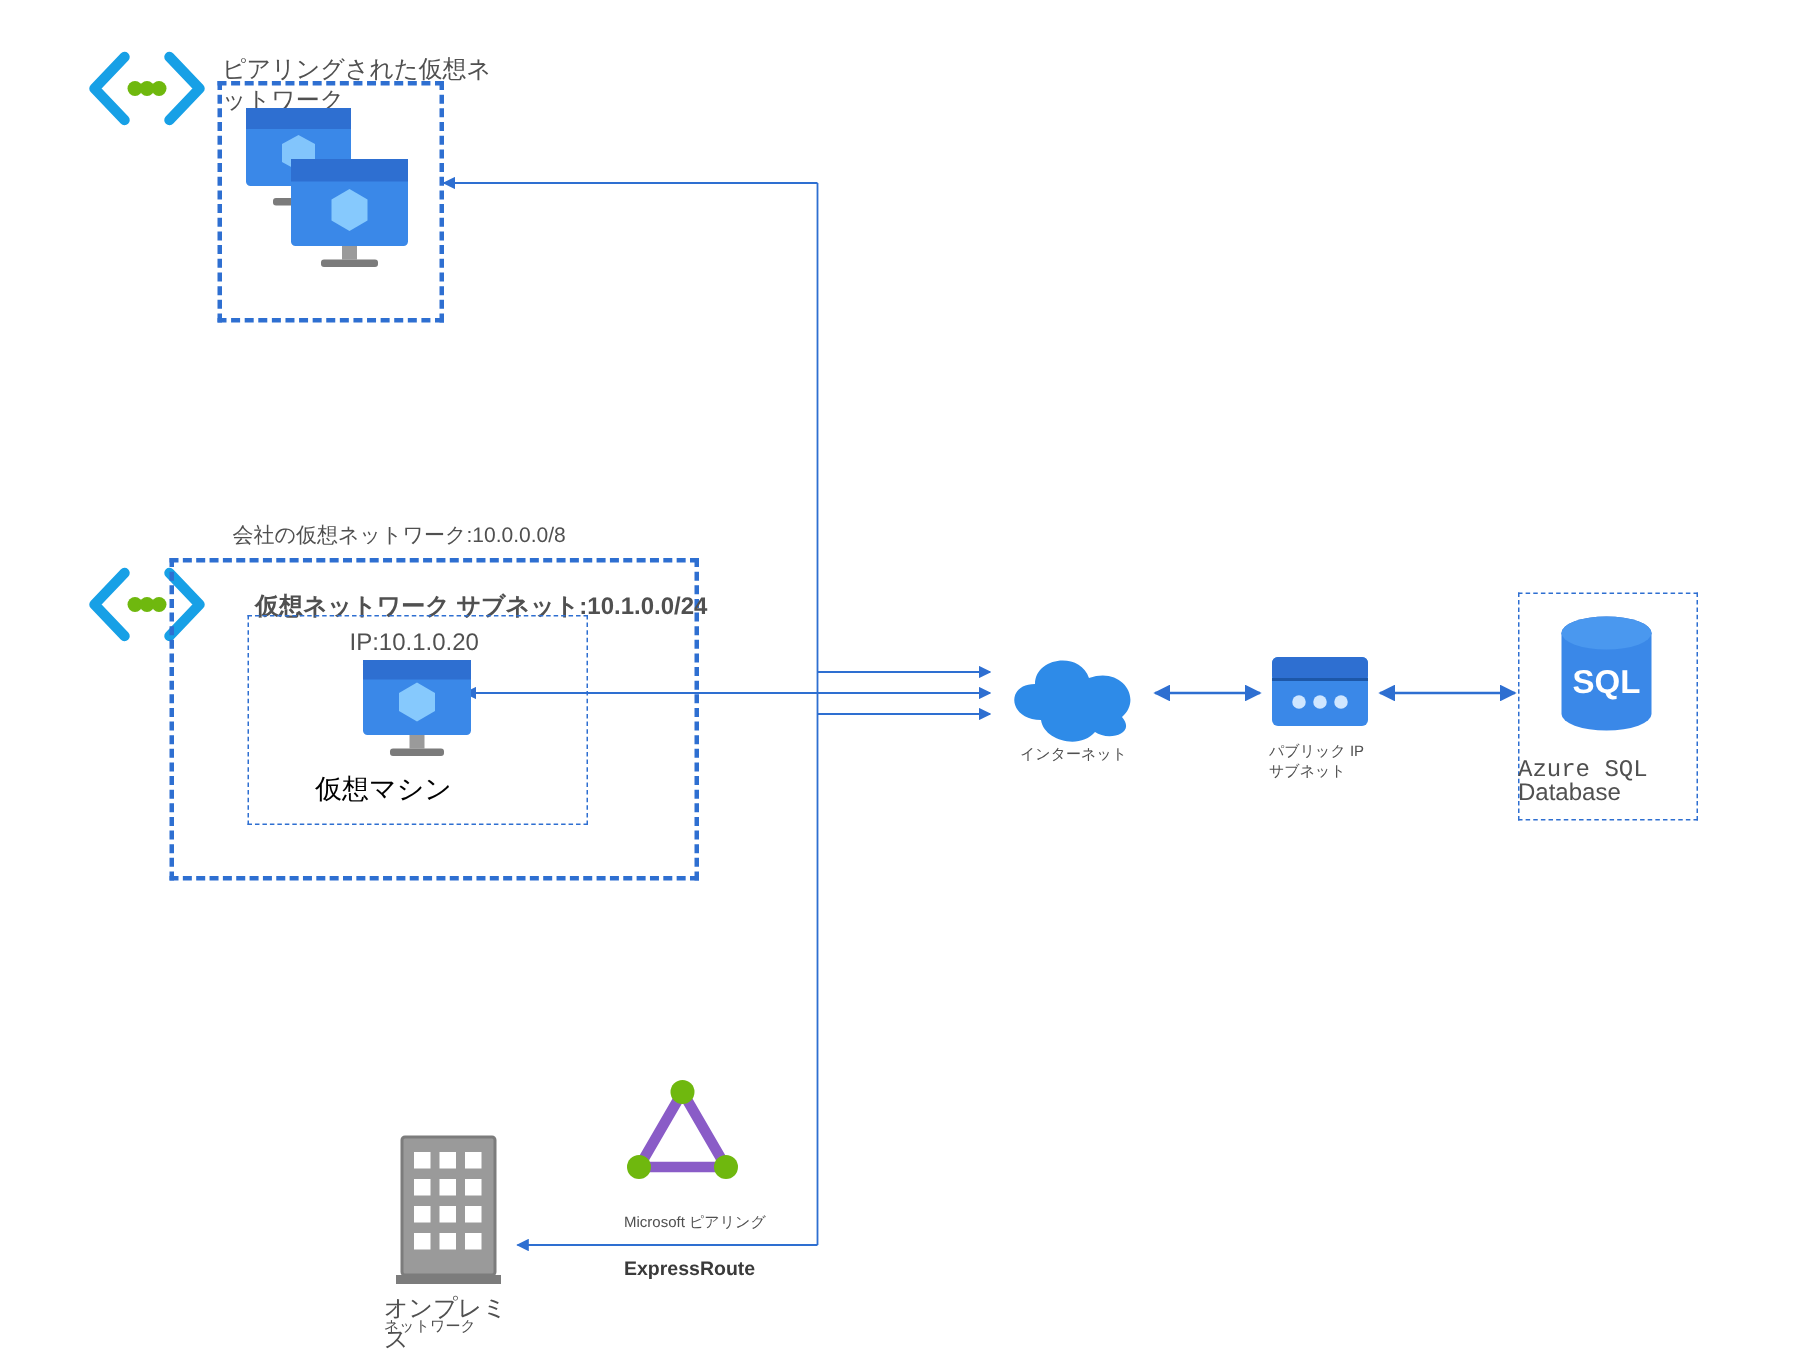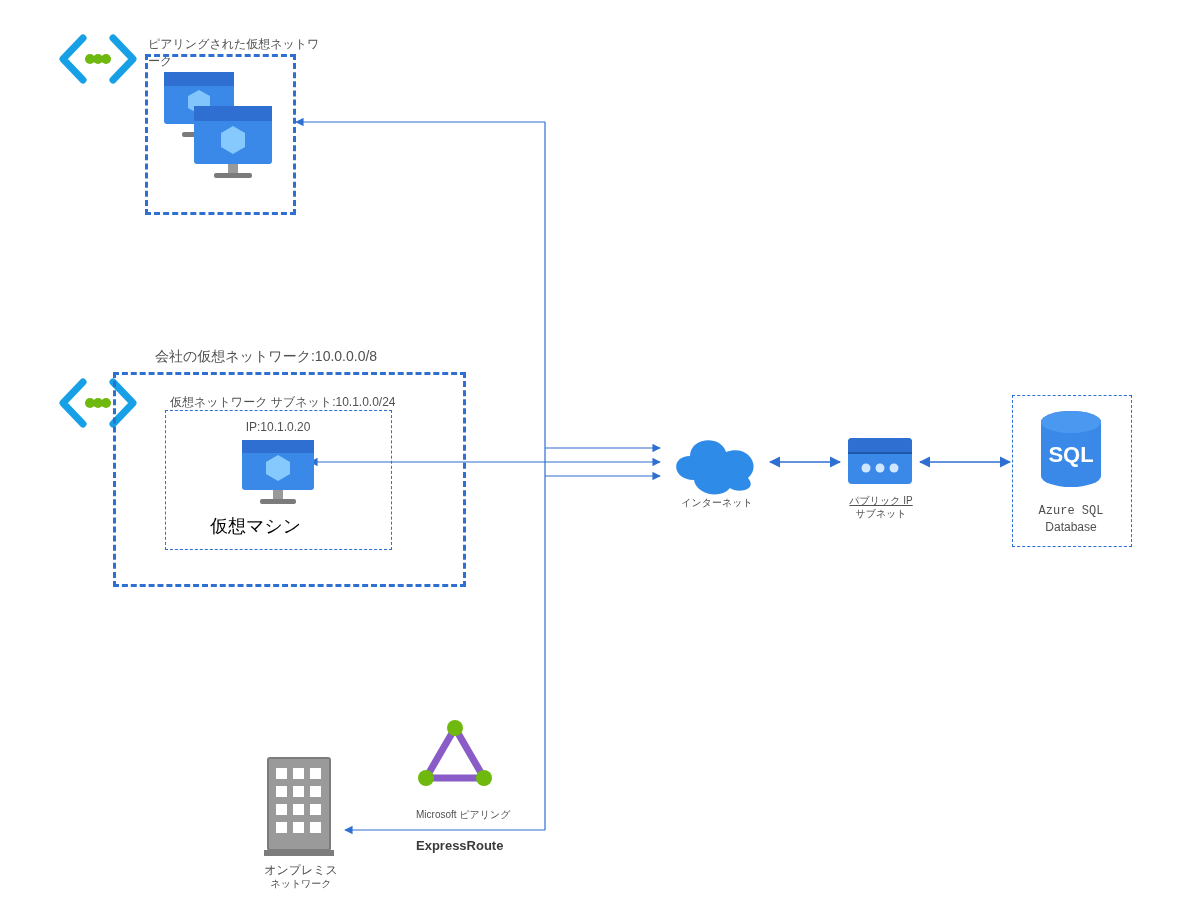--- a/index.html
+++ b/index.html
@@ -1,20 +1,20 @@
 <!DOCTYPE html>
 <html><head>
 <meta charset="utf-8">
 <style>
   html,body{margin:0;padding:0;width:1200px;height:914px;font-family:"Segoe UI","Yu Gothic UI","Meiryo",sans-serif;background:#fff;color:#323232;}
   .stage{position:relative;width:1200px;height:914px;}
   svg.wires{position:absolute;left:0;top:0;width:1200px;height:914px;pointer-events:none;}
-  .node{position:absolute;text-align:center;}
+  .node{position:absolute;}
   .lbl{font-size:12px;color:#505050;}
-  .lbl.small{font-size:12px;}
+  .lbl.small{font-size:16px;}
   .lbl.tiny{font-size:10px;}
   .title{font-size:14px;color:#505050;}
   
   .dash-thick{border:3px dashed #2e6fd1;}
   .dash-thin{border:1.5px dashed #2e6fd1;}
   .dash-fine{border:1px dashed #2e6fd1;}
 </style>
 </head>
 <body>
 
@@ -88,21 +88,21 @@
     <polyline points="58,8 78,29 58,50" fill="none" stroke="#17a0e6" stroke-width="7" stroke-linecap="round" stroke-linejoin="round"></polyline>
     <circle cx="35" cy="29" r="5" fill="#6fb80e"></circle>
         <circle cx="43" cy="29" r="5" fill="#6fb80e"></circle>
         <circle cx="51" cy="29" r="5" fill="#6fb80e"></circle>
   </svg>
 </div>
 <div class="node title" style="left:155px;top:348px;">会社の仮想ネットワーク:10.0.0.0/8</div>
 <div class="node dash-thick" style="left:113px;top:372px;width:350px;height:212px;border-right:none;border-bottom:none;"></div>
 <div class="node dash-thick" style="left:113px;top:372px;width:350px;height:212px;border-left:none;border-top:none;"></div>
 
-<div class="node lbl small" style="left:170px;top:394px;text-align:right;">仮想ネットワーク サブネット:10.1.0.0/24</div>
+<div class="node lbl small" style="left:170px;top:394px;text-align:right;font-weight:bold;">仮想ネットワーク サブネット:10.1.0.0/24</div>
 <div class="node dash-thin" style="left:165px;top:410px;width:225px;height:138px;"></div>
 
 <div class="node lbl small" style="left:233px;top:420px;width:90px;">IP:10.1.0.20</div>
 <div class="node" style="left:236px;top:436px;">
   <svg width="84" height="78" viewBox="0 0 84 78">
     <rect x="6" y="4" width="72" height="50" rx="3" fill="#3a88e8"></rect>
     <rect x="6" y="4" width="72" height="13" fill="#2e6fd1"></rect>
     <rect x="37" y="54" width="10" height="9" fill="#9a9a9a"></rect>
     <rect x="24" y="63" width="36" height="5" rx="2" fill="#7b7b7b"></rect>
     <g transform="translate(42,32)">
@@ -122,21 +122,21 @@
 <div class="node" style="left:842px;top:432px;">
   <svg width="76" height="60" viewBox="0 0 76 60">
     <rect x="6" y="6" width="64" height="46" rx="4" fill="#3a88e8"></rect>
     <rect x="6" y="6" width="64" height="16" rx="4" fill="#2e6fd1"></rect>
     <rect x="6" y="20" width="64" height="2" fill="#1d57a8"></rect>
     <circle cx="24" cy="36" r="4.5" fill="#cfe6ff"></circle>
         <circle cx="38" cy="36" r="4.5" fill="#cfe6ff"></circle>
         <circle cx="52" cy="36" r="4.5" fill="#cfe6ff"></circle>
   </svg>
 </div>
-<div class="node lbl tiny" style="left:846px;top:494px;width:70px;text-decoration:underline;">パブリック IP</div>
+<div class="node lbl tiny" style="left:846px;top:494px;width:70px;">パブリック IP</div>
 <div class="node lbl tiny" style="left:846px;top:507px;width:70px;">サブネット</div>
 
 <div class="node dash-fine" style="left:1012px;top:395px;width:118px;height:150px;"></div>
 <div class="node" style="left:1035px;top:410px;">
   <svg width="72" height="88" viewBox="0 0 72 88">
     <ellipse cx="36" cy="12" rx="30" ry="11" fill="#2e6fd1"></ellipse>
     <path d="M6 12 v54 a30 11 0 0 0 60 0 V12" fill="#3a88e8"></path>
     <ellipse cx="36" cy="12" rx="30" ry="11" fill="#4a98ef"></ellipse>
     <text x="36" y="52" text-anchor="middle" font-size="22" font-weight="700" fill="#ffffff" font-family="Segoe UI,Arial">SQL</text>
   </svg>

